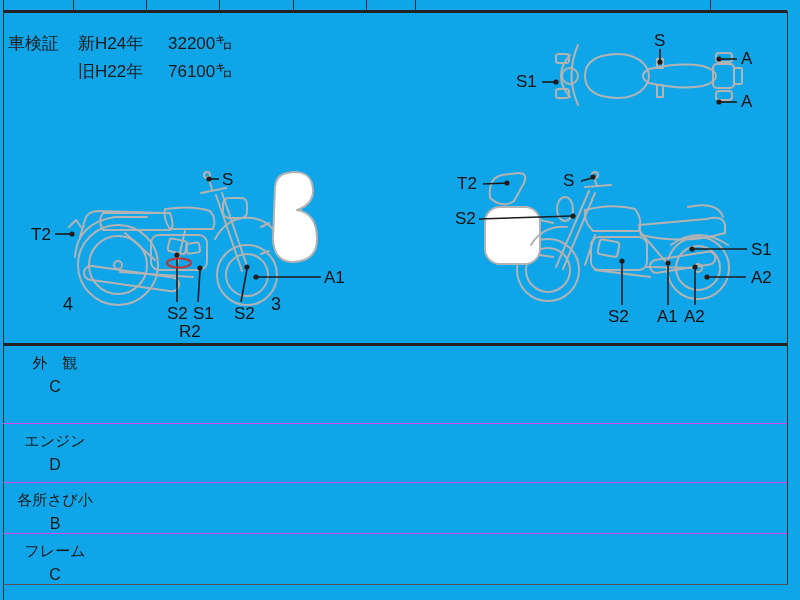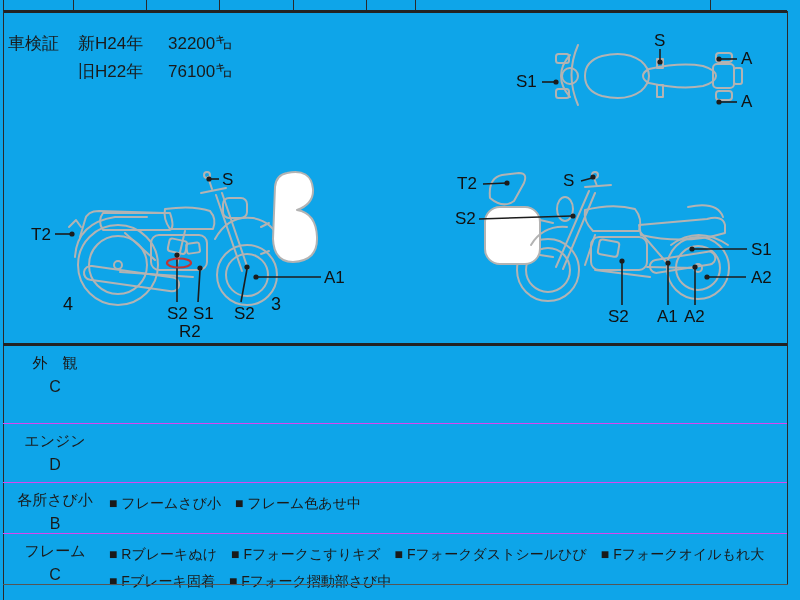--- a/index.html
+++ b/index.html
@@ -215,25 +215,23 @@
       <div class="cond-label">
         <div>エンジン</div>
         <div class="cond-grade">D</div>
       </div>
     </div>
     <div class="cond-row" style="height:50px">
       <div class="cond-label">
         <div>各所さび小</div>
         <div class="cond-grade">B</div>
       </div>
-      <div class="cond-items">■ フレームさび小　■ フレーム色あせ中</div>
     </div>
     <div class="cond-row" style="height:56px">
       <div class="cond-label">
         <div>フレーム</div>
         <div class="cond-grade">C</div>
       </div>
-      <div class="cond-items">■ Rブレーキぬけ　■ Fフォークこすりキズ　■ Fフォークダストシールひび　■ Fフォークオイルもれ大　■ Fブレーキ固着　■ Fフォーク摺動部さび中</div>
     </div>
   </div>
   <div class="hline" style="left:3px;top:584px;width:785px;height:1px;background:#555"></div>
 
 </div>
 
 </body></html>

